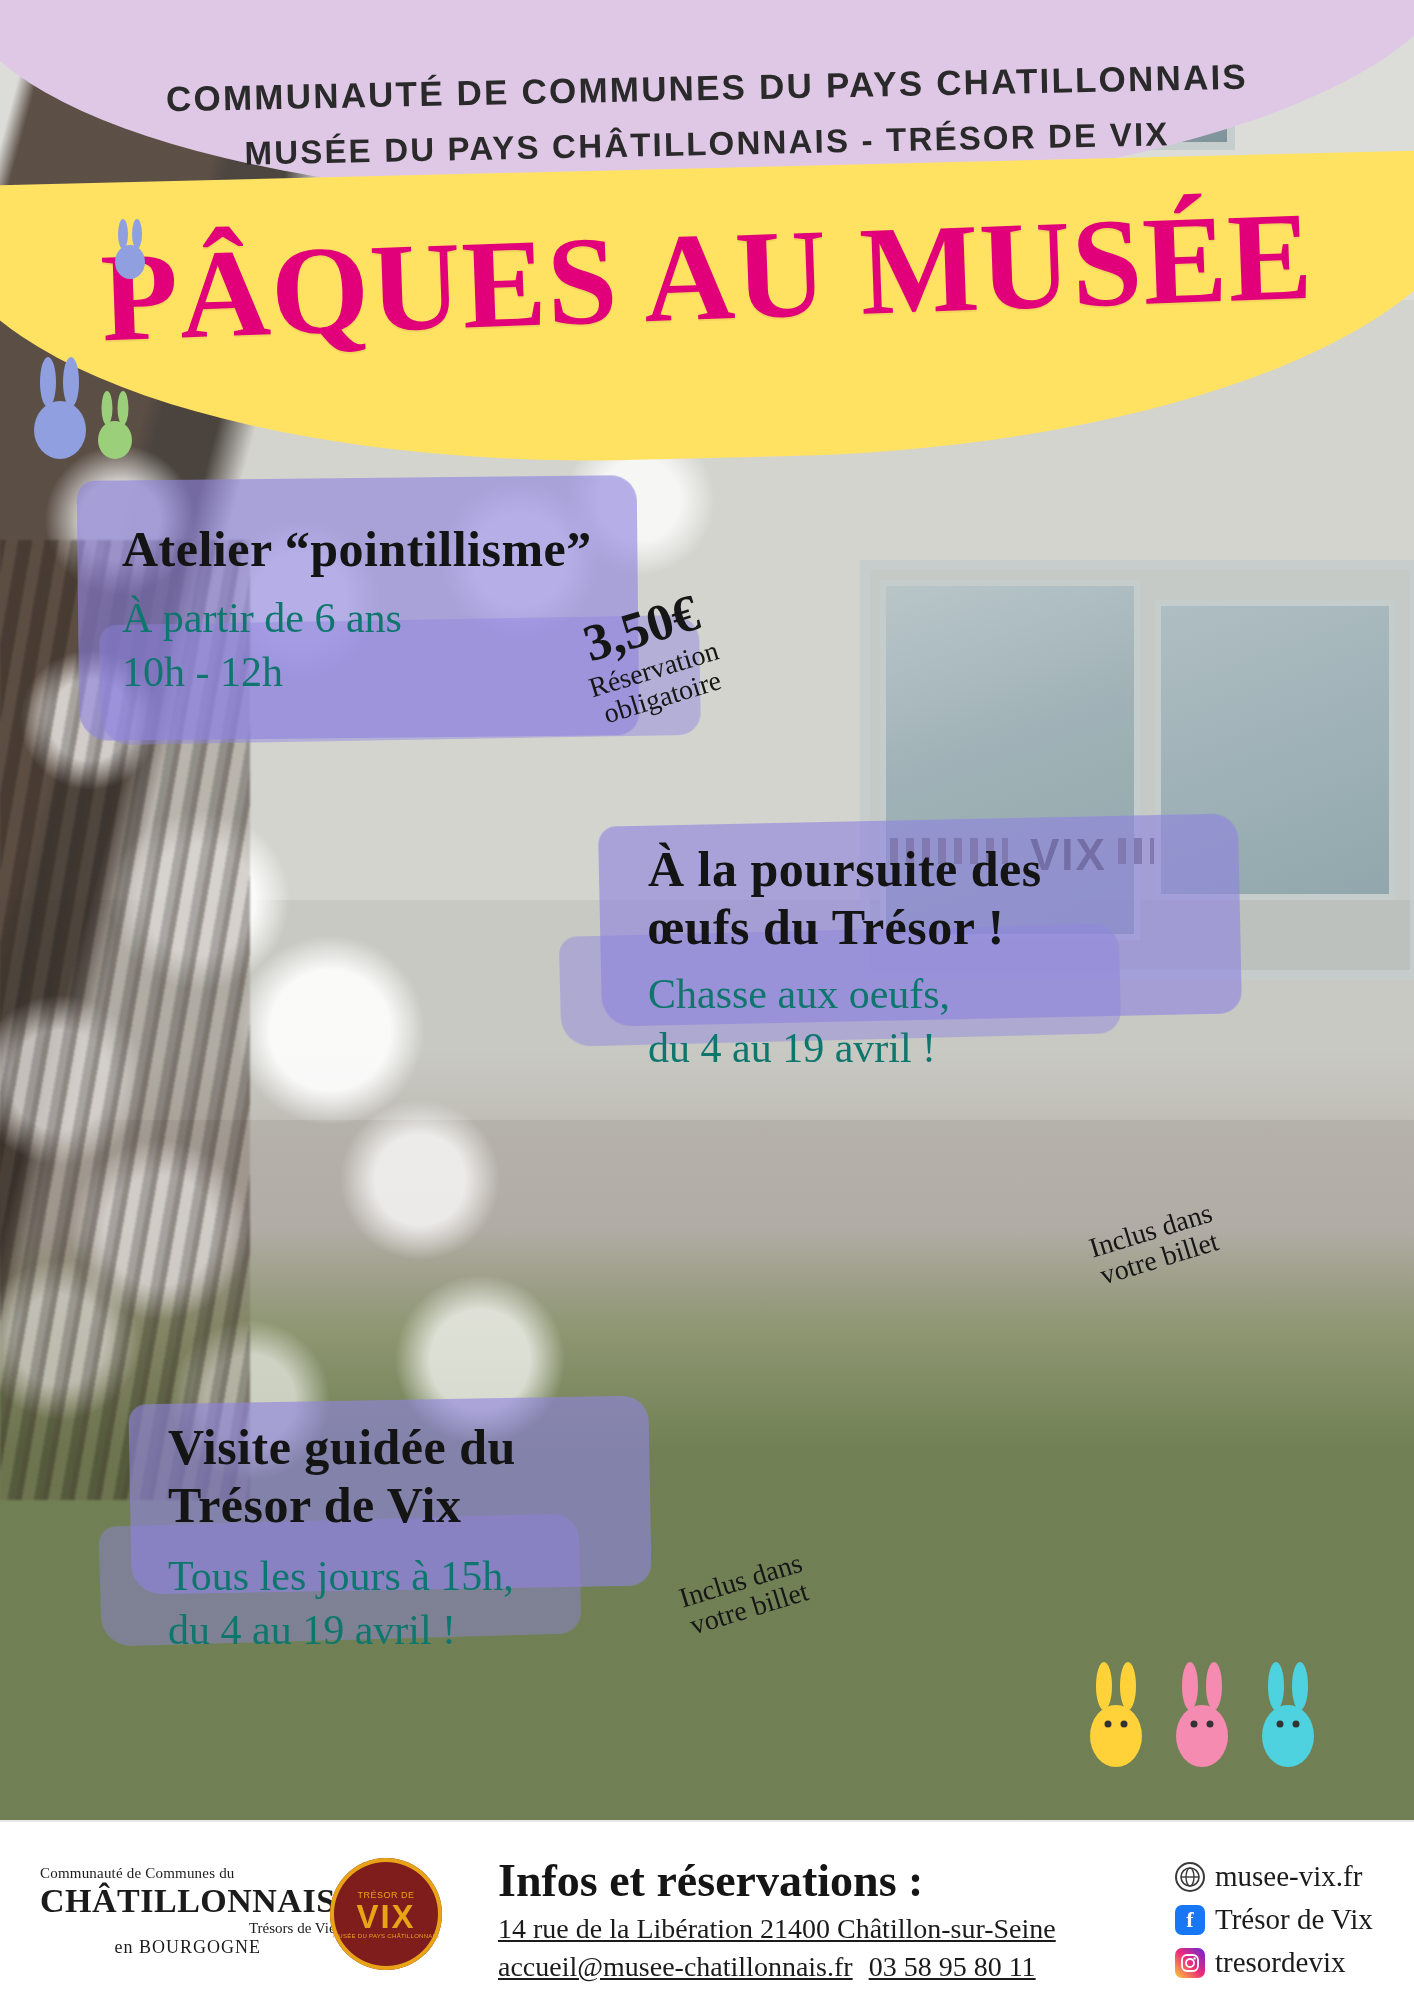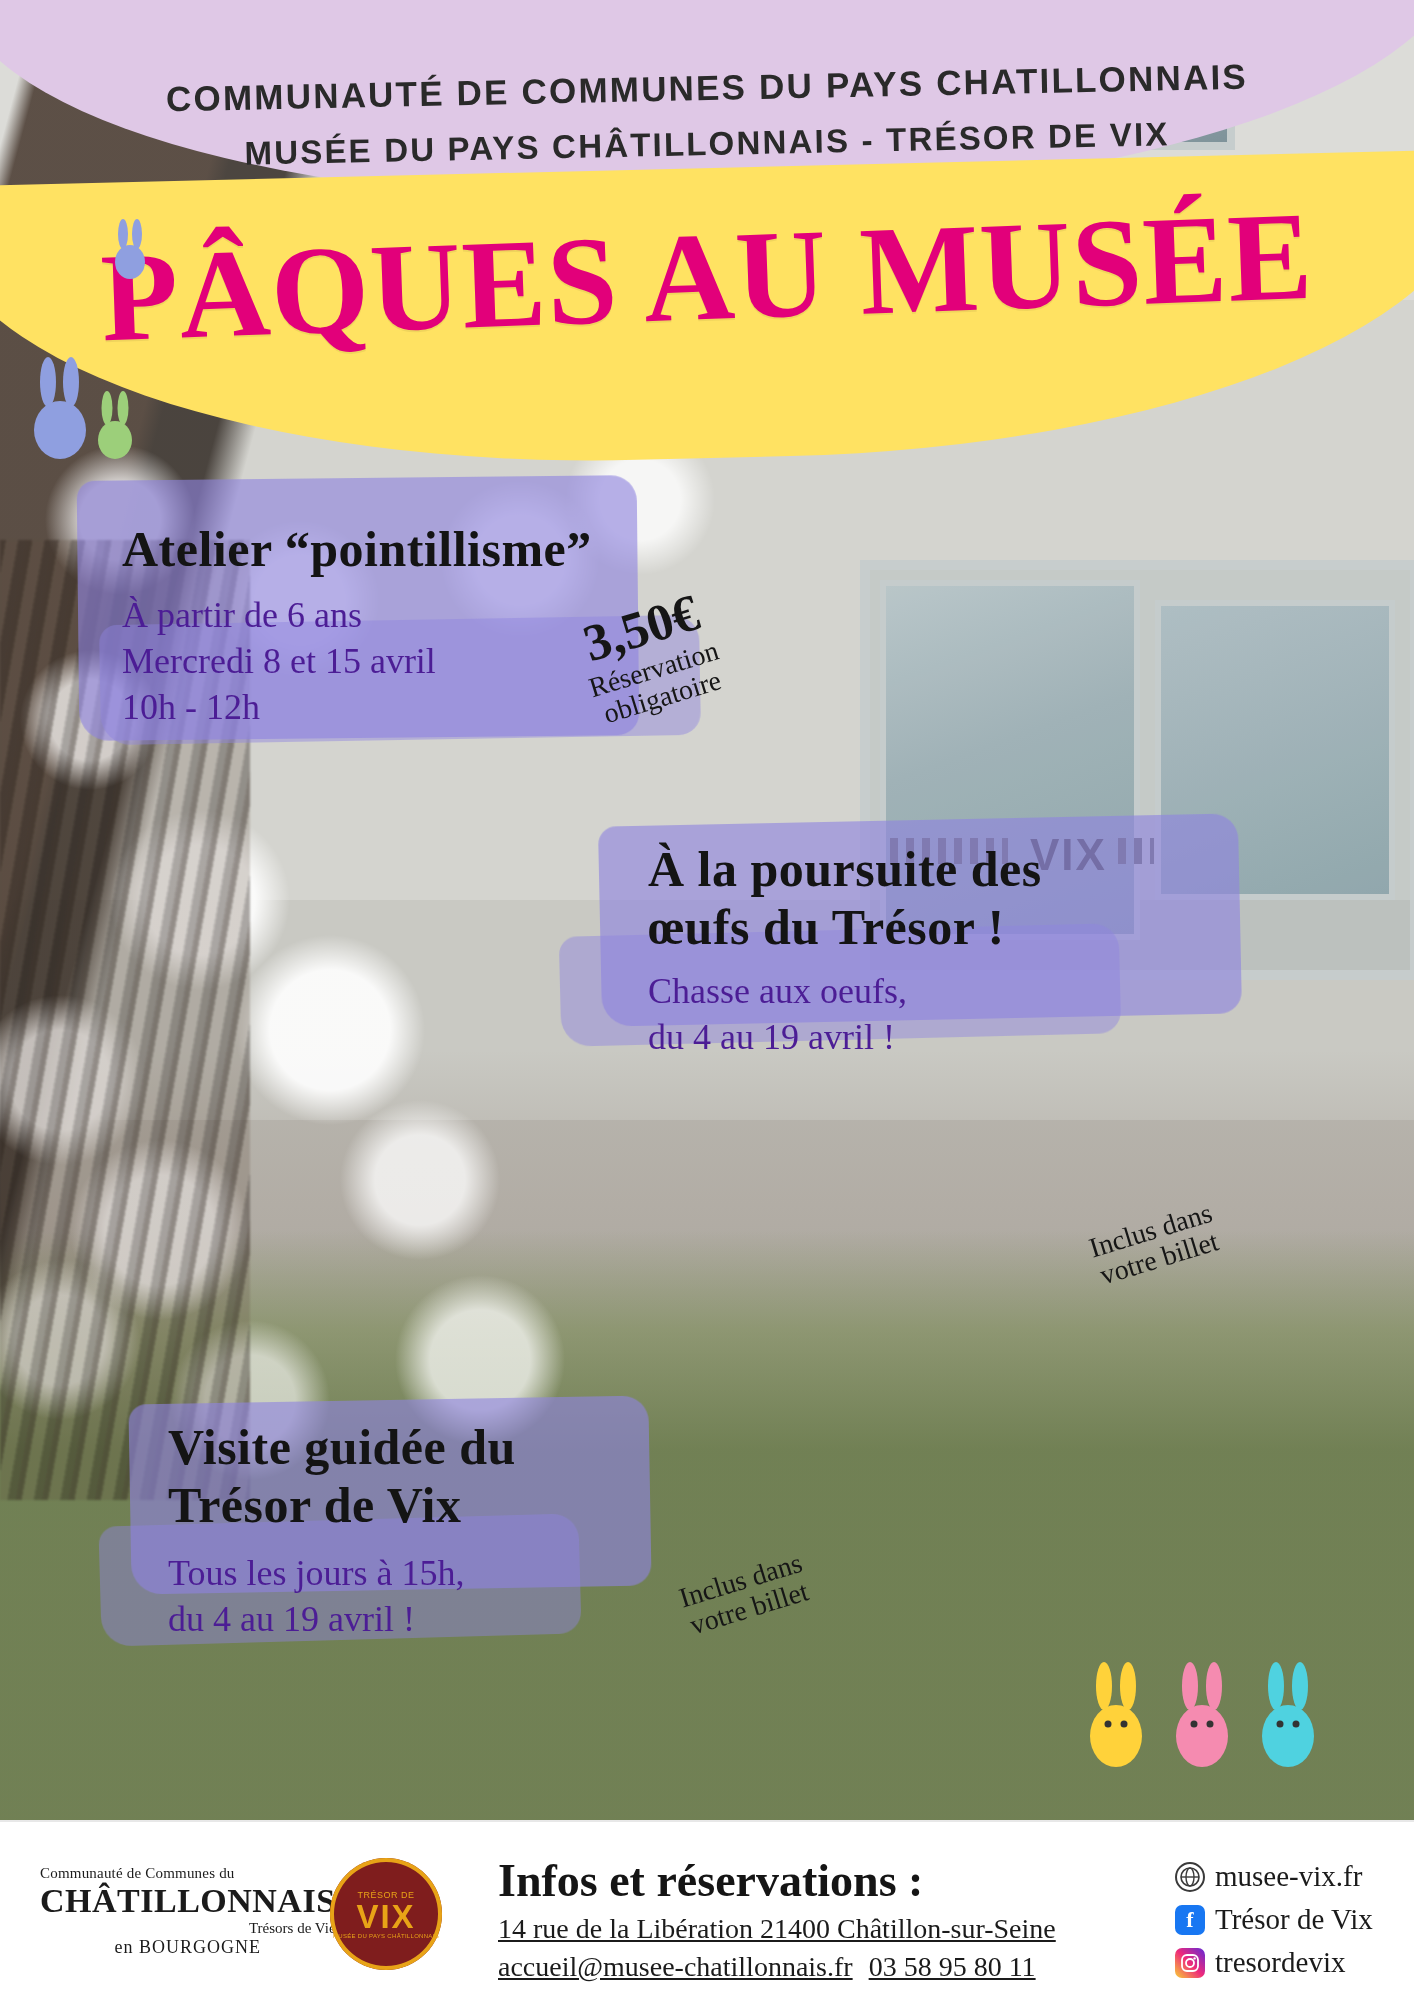--- a/index.html
+++ b/index.html
@@ -144,23 +144,23 @@
   }
   .h-act {
     font-family: "Liberation Serif", serif;
     font-weight: bold;
     font-size: 50px;
     color: #141414;
     letter-spacing: 0.5px;
   }
   .p-act {
     font-family: "Liberation Serif", serif;
-    font-size: 36px;
+    font-size: 42px;
     line-height: 1.28;
-    color: #4c1d95;
+    color: #0f766e;
   }
   .tag {
     position: absolute;
     font-family: "Liberation Serif", serif;
     color: #161616;
     transform: rotate(-17deg);
     line-height: 1.05;
     text-align: center;
   }
   .tag .price { font-size: 52px; font-weight: bold; display: block; }
@@ -257,21 +257,20 @@
       </svg>
   </div>
 
   <div class="block">
     <div class="brush" style="left:78px; top:478px; width:560px; height:260px; transform:rotate(-0.6deg);"></div>
     <div class="brush b2" style="left:100px; top:620px; width:600px; height:120px; transform:rotate(-1deg);"></div>
     <div class="txt" style="position:absolute; left:122px; top:520px; width:600px;">
       <div class="h-act">Atelier “pointillisme”</div>
       <div class="p-act" style="margin-top:14px;">
         <div>À partir de 6 ans</div>
-        <div>Mercredi 8 et 15 avril</div>
         <div>10h - 12h</div>
       </div>
     </div>
     <div class="tag" style="left:555px; top:600px; width:190px;">
       <span class="price">3,50€</span>
       <span class="small">Réservation</span>
       <span class="small">obligatoire</span>
     </div>
   </div>
 

